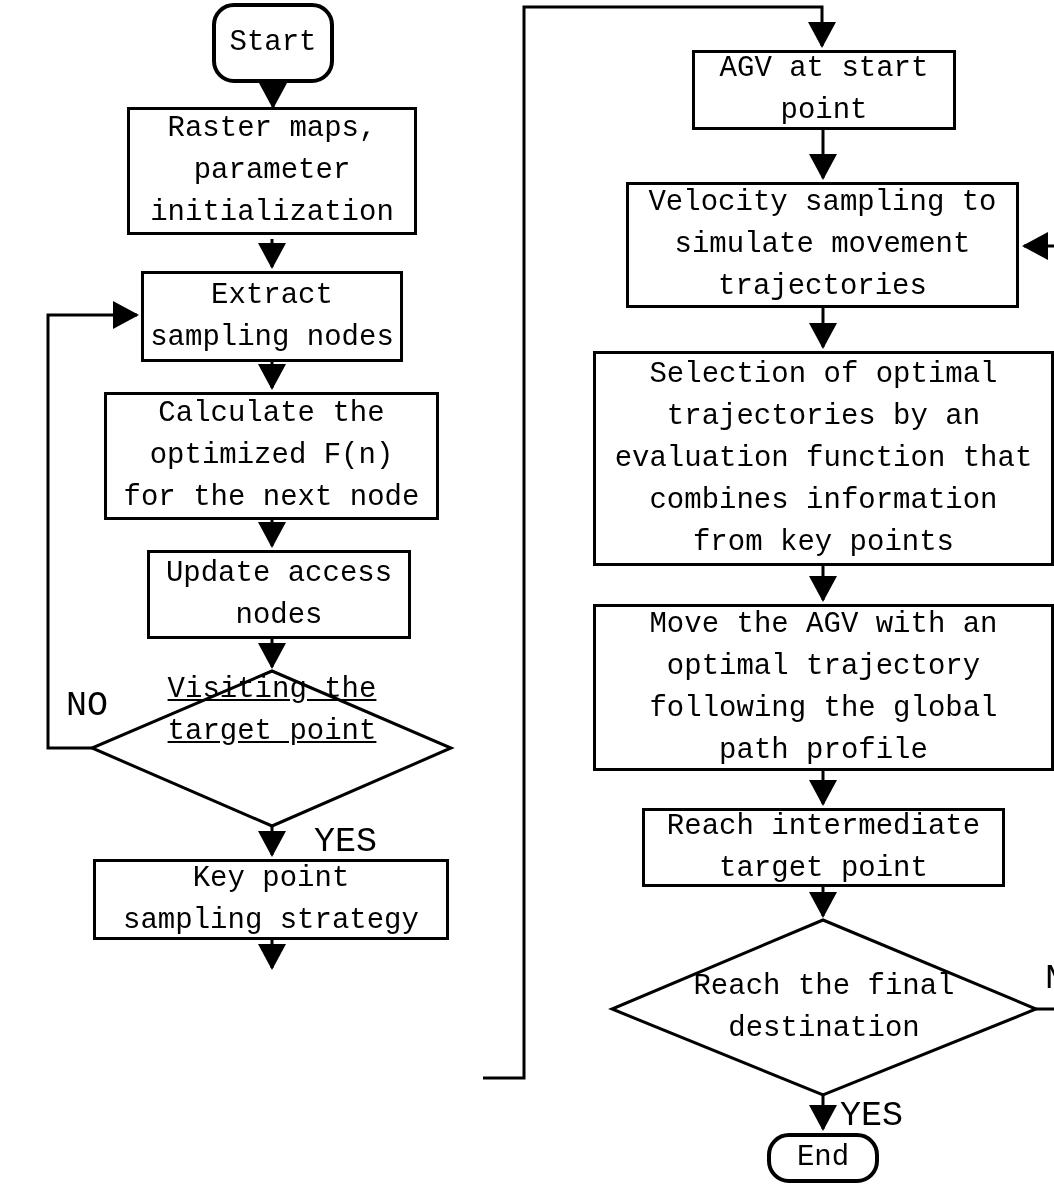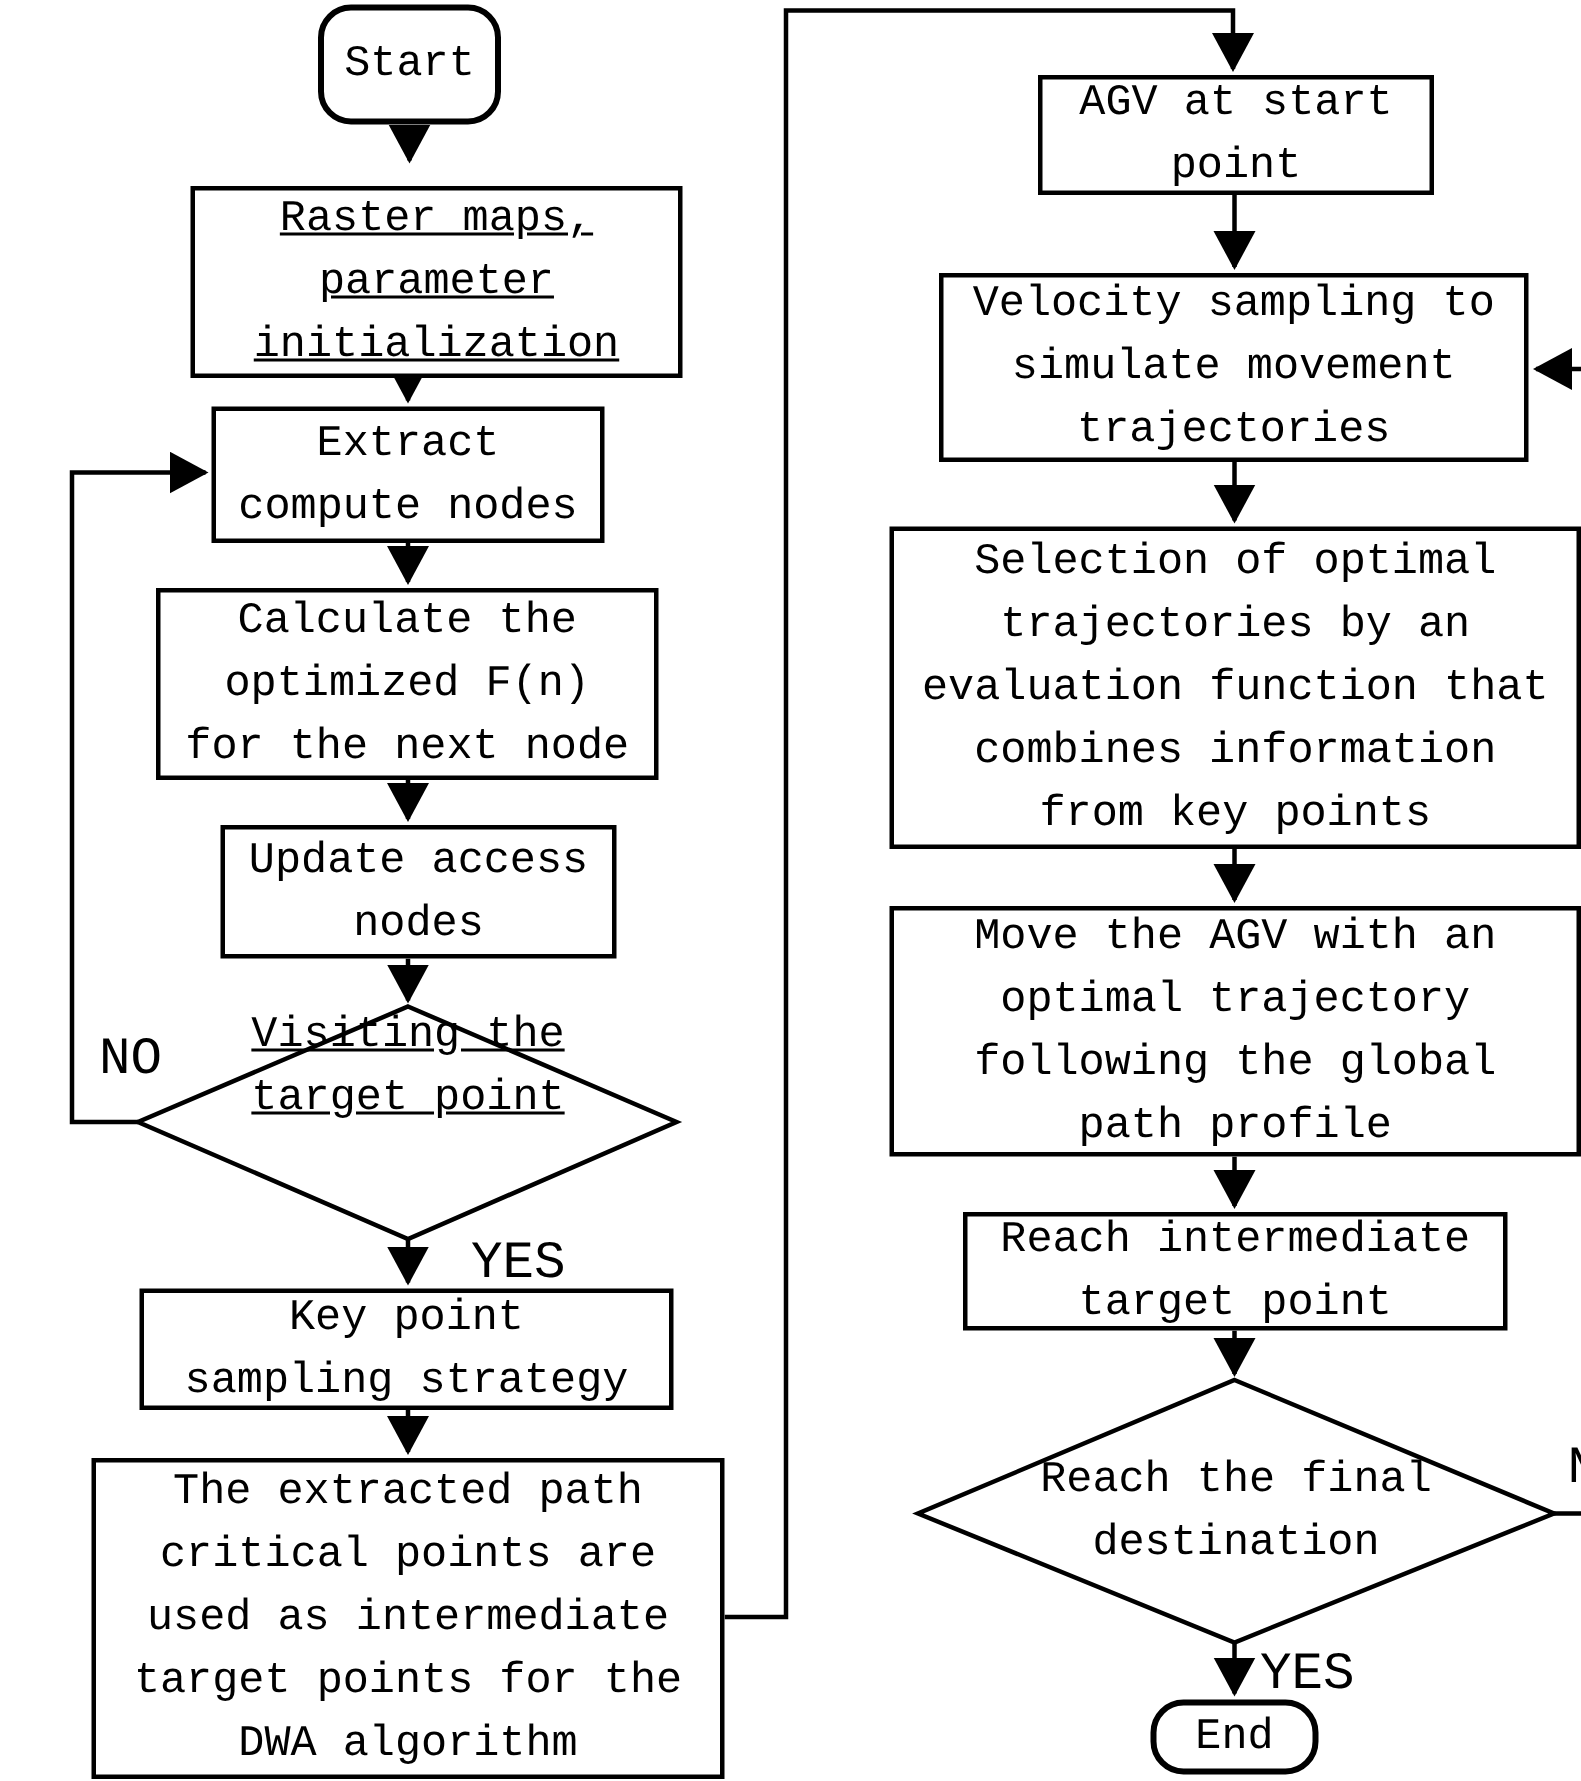--- a/index.html
+++ b/index.html
@@ -55,21 +55,21 @@
   }
   .edge-label {
     position: absolute;
     font-size: 35px;
     line-height: 32px;
     white-space: nowrap;
     background: transparent;
   }
   
   .n-start    { left: 168px; top: 3px;    width: 122px; height: 80px; }
-  .n-raster   { left: 83px;  top: 124px;  width: 328px; height: 128px; text-decoration: underline; }
+  .n-raster   { left: 83px;  top: 107px;  width: 290px; height: 128px; }
   .n-extract  { left: 97px;  top: 271px;  width: 262px; height: 91px; }
   .n-calc     { left: 60px;  top: 392px;  width: 335px; height: 128px; }
   .n-update   { left: 103px;  top: 550px;  width: 264px; height: 89px; }
   .n-keypoint { left: 49px;  top: 859px;  width: 356px; height: 81px; }
   .n-bigbox   { left: 17px;  top: 972px;  width: 422px; height: 214px; }
   .l-d1       { left: 78px;  top: 666px;  width: 300px; height: 90px; text-decoration: underline; }
   .l-no1      { left: 22px;  top: 690px; }
   .l-yes1     { left: 270px; top: 826px; }
   
   .n-agv      { left: 648px; top: 50px;   width: 264px; height: 80px; }
@@ -117,35 +117,30 @@
 
     <polygon points="228,671 407,748 228,826 48,748" fill="#ffffff" stroke="#000000" stroke-width="3"></polygon>
     <polygon points="779,920 992,1009 779,1095 568,1009" fill="#ffffff" stroke="#000000" stroke-width="3"></polygon>
   </svg>
 
   <div class="node terminal n-start">Start</div>
   <div class="node n-raster">Raster maps,
 parameter
 initialization</div>
   <div class="node n-extract">Extract
-compute nodes</div>
+sampling nodes</div>
   <div class="node n-calc">Calculate the
 optimized F(n)
 for the next node</div>
   <div class="node n-update">Update access
 nodes</div>
   <div class="diamond-label l-d1">Visiting the
 target point</div>
   <div class="node n-keypoint">Key point
 sampling strategy</div>
-  <div class="node n-bigbox">The extracted path
-critical points are
-used as intermediate
-target points for the
-DWA algorithm</div>
   <div class="edge-label l-no1">NO</div>
   <div class="edge-label l-yes1">YES</div>
 
   <div class="node n-agv">AGV at start
 point</div>
   <div class="node n-velocity">Velocity sampling to
 simulate movement
 trajectories</div>
   <div class="node n-select">Selection of optimal
 trajectories by an

